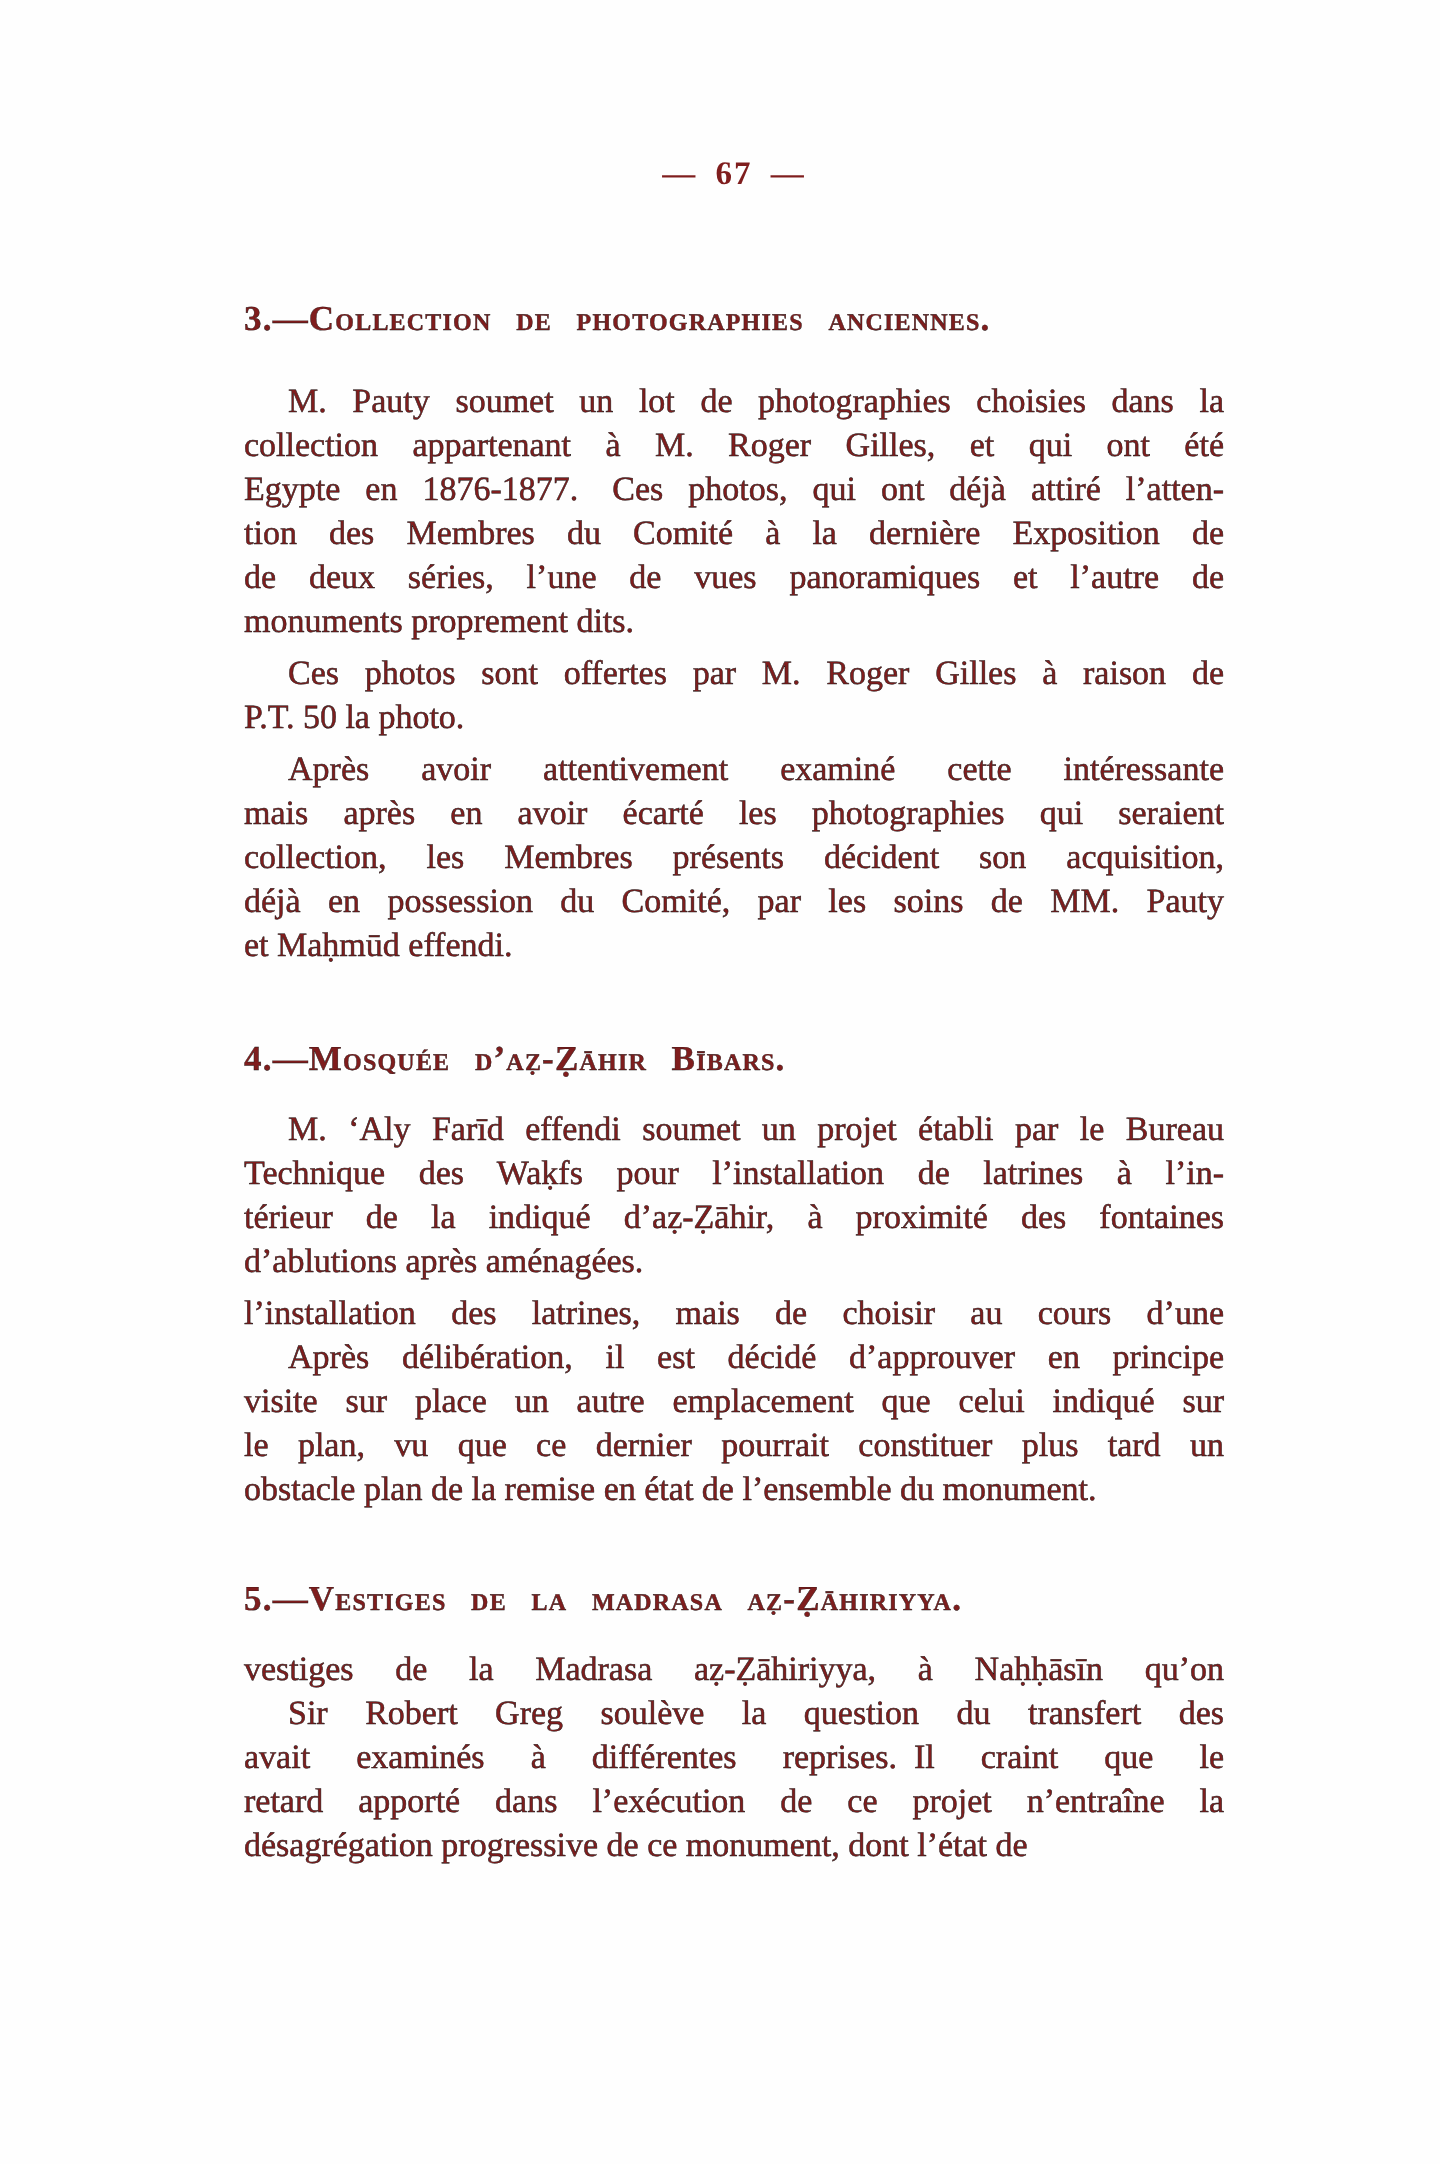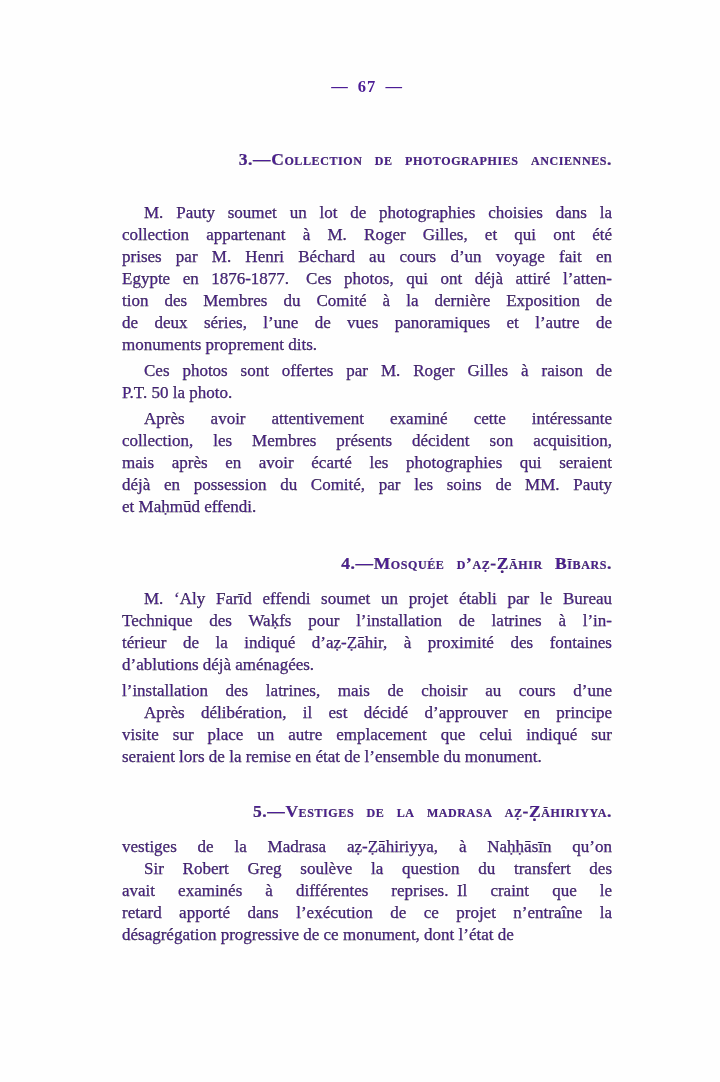--- a/index.html
+++ b/index.html
@@ -1,21 +1,21 @@
 <!DOCTYPE html>
 <html lang="fr"><head>
 <meta charset="utf-8">
 <style>
   html, body { margin: 0; padding: 0; }
   .page {
     position: relative;
     width: 720px;
     height: 1082px;
     background: #fefefe;
-    color: #4c1d95;
+    color: #7f1d1d;
     font-family: "Liberation Serif", "DejaVu Serif", serif;
     overflow: hidden;
   }
   .column {
     position: absolute;
     left: 122px;
     top: 0;
     width: 490px;
   }
   .page-number {
@@ -24,32 +24,32 @@
     line-height: 22px;
     text-align: center;
     font-size: 16.5px;
     font-weight: bold;
     letter-spacing: 1px;
     word-spacing: 4px;
   }
   .section-heading {
     height: 22px;
     line-height: 22px;
-    text-align: right;
+    text-align: left;
     font-variant: small-caps;
     font-weight: bold;
     font-size: 17.5px;
     letter-spacing: 0.6px;
     word-spacing: 0.42em;
     -webkit-text-stroke: 0.2px #1a1a1a;
   }
   .section-3 { margin-top: 50px; }
   .section-4 { margin-top: 34px; }
   .section-5 { margin-top: 32px; }
-  .section-3 .paragraphs { margin-top: 32px; }
+  .section-3 .paragraphs { margin-top: 20px; }
   .section-4 .paragraphs, .section-5 .paragraphs { margin-top: 14px; }
   .para + .para { margin-top: 4px; }
   .line {
     height: 22px;
     line-height: 22px;
     font-size: 17px;
     text-align: justify;
     text-align-last: justify;
     -webkit-text-stroke: 0.25px #1a1a1a;
     white-space: normal;
@@ -63,53 +63,53 @@
 <div class="page">
   <div class="column">
     <div class="page-number">— 67 —</div>
     <main id="content">
         <section class="section section-3">
           <div class="section-heading">3.—Collection de photographies anciennes.</div>
           <div class="paragraphs">
             <div class="para">
               <div class="line pfirst">M. Pauty soumet un lot de photographies choisies dans la</div>
               <div class="line">collection appartenant à M. Roger Gilles, et qui ont été</div>
-              <div class="line">prises par M. Henri Béchard au cours d’un voyage fait en</div>
               <div class="line">Egypte en 1876-1877. Ces photos, qui ont déjà attiré l’atten-</div>
               <div class="line">tion des Membres du Comité à la dernière Exposition de</div>
               <div class="line">de deux séries, l’une de vues panoramiques et l’autre de</div>
               <div class="line plast">monuments proprement dits.</div>
             </div>
             <div class="para">
               <div class="line pfirst">Ces photos sont offertes par M. Roger Gilles à raison de</div>
               <div class="line plast">P.T. 50 la photo.</div>
             </div>
             <div class="para">
               <div class="line pfirst">Après avoir attentivement examiné cette intéressante</div>
+              <div class="line">mais après en avoir écarté les photographies qui seraient</div>
               <div class="line">collection, les Membres présents décident son acquisition,</div>
-              <div class="line">mais après en avoir écarté les photographies qui seraient</div>
               <div class="line">déjà en possession du Comité, par les soins de MM. Pauty</div>
               <div class="line plast">et Maḥmūd effendi.</div>
             </div>
           </div>
         </section>
         <section class="section section-4">
           <div class="section-heading">4.—Mosquée d’aẓ-Ẓāhir Bībars.</div>
           <div class="paragraphs">
             <div class="para">
               <div class="line pfirst">M. ‘Aly Farīd effendi soumet un projet établi par le Bureau</div>
               <div class="line">Technique des Waḳfs pour l’installation de latrines à l’in-</div>
               <div class="line">térieur de la indiqué d’aẓ-Ẓāhir, à proximité des fontaines</div>
-              <div class="line plast">d’ablutions déjà aménagées.</div>
+              <div class="line plast">d’ablutions après aménagées.</div>
             </div>
             <div class="para">
               <div class="line">l’installation des latrines, mais de choisir au cours d’une</div>
               <div class="line pfirst">Après délibération, il est décidé d’approuver en principe</div>
               <div class="line">visite sur place un autre emplacement que celui indiqué sur</div>
-              <div class="line plast">seraient lors de la remise en état de l’ensemble du monument.</div>
+              <div class="line">le plan, vu que ce dernier pourrait constituer plus tard un</div>
+              <div class="line plast">obstacle plan de la remise en état de l’ensemble du monument.</div>
             </div>
           </div>
         </section>
         <section class="section section-5">
           <div class="section-heading">5.—Vestiges de la madrasa aẓ-Ẓāhiriyya.</div>
           <div class="paragraphs">
             <div class="para">
               <div class="line">vestiges de la Madrasa aẓ-Ẓāhiriyya, à Naḥḥāsīn qu’on</div>
               <div class="line pfirst">Sir Robert Greg soulève la question du transfert des</div>
               <div class="line">avait examinés à différentes reprises. Il craint que le</div>

